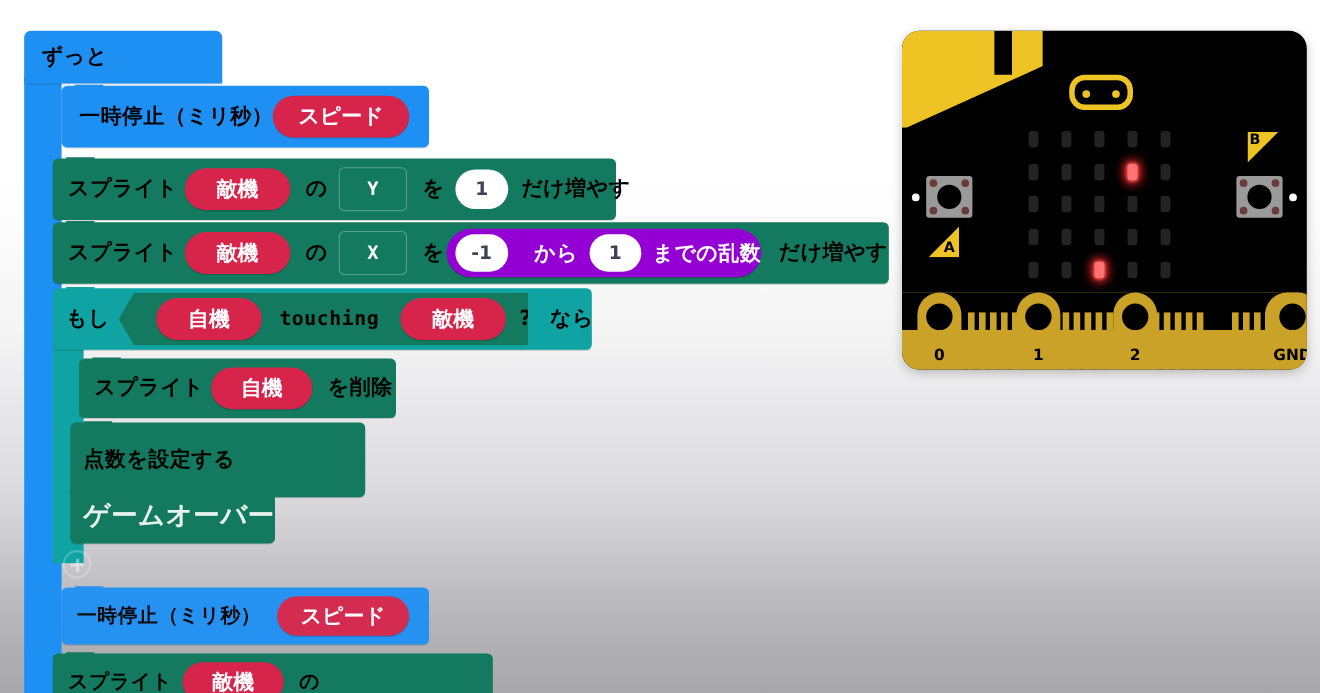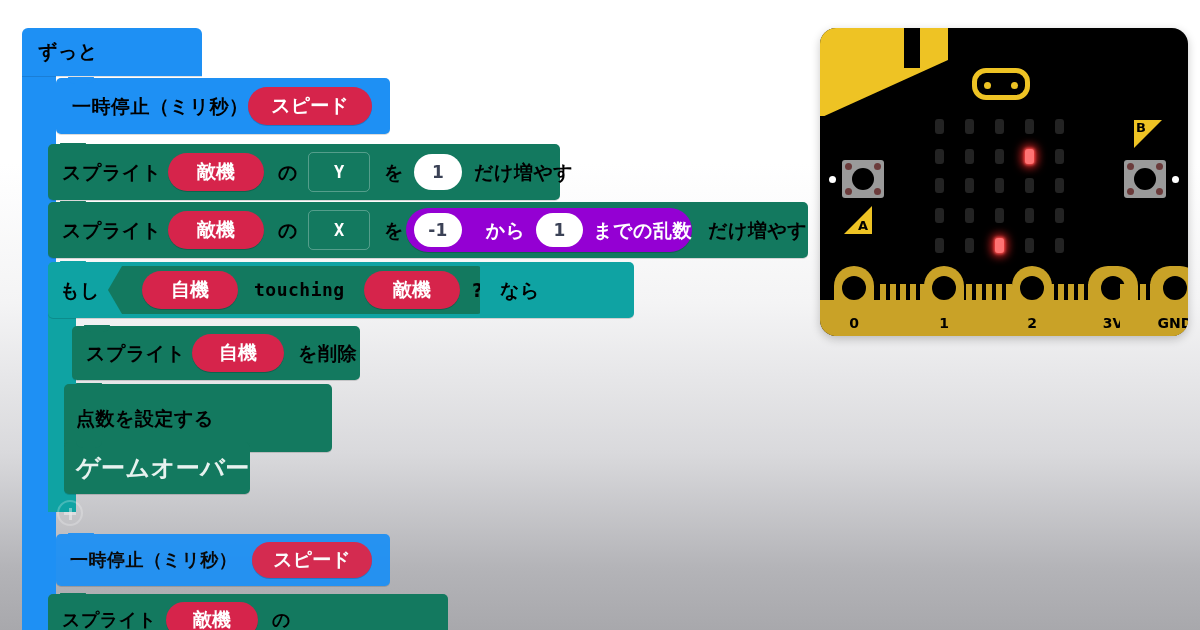--- a/index.html
+++ b/index.html
@@ -99,21 +99,21 @@
     display: flex; align-items: center; justify-content: center;
     font-size: 17px; font-weight: 700;
     font-family: "DejaVu Sans Mono", "Liberation Mono", monospace;
     color: #fff;
   }
 
   
   #if-head {
     position: absolute;
     left: 48px; top: 262px;
-    width: 586px; height: 56px;
+    width: 490px; height: 56px;
     background: #0fa3a3;
     border-radius: 5px;
     box-shadow: 0 1px 0 rgba(0,0,0,.14);
   }
   #if-head::before {
     content:"";
     position:absolute; left:12px; top:-1px; width:26px; height:7px;
     border-radius:0 0 7px 7px; background:#0fa3a3;
   }
   #if-rail {
@@ -428,24 +428,20 @@
           <span class="lbl">0</span>
         </div>
         <div class="pad" style="left: 104px;">
           <span class="hole"></span>
           <span class="lbl">1</span>
         </div>
         <div class="pad" style="left: 192px;">
           <span class="hole"></span>
           <span class="lbl">2</span>
         </div>
-        <div class="pad wide" style="left: 268px;">
-          <span class="hole"></span>
-          <span class="lbl">3V</span>
-        </div>
         <div class="pad wide" style="left: 330px;">
           <span class="hole"></span>
           <span class="lbl">GND</span>
         </div>
         <div class="smallpins" style="left: 60px;">
           <b></b>
           <b></b>
           <b></b>
           <b></b>
           <b></b>

